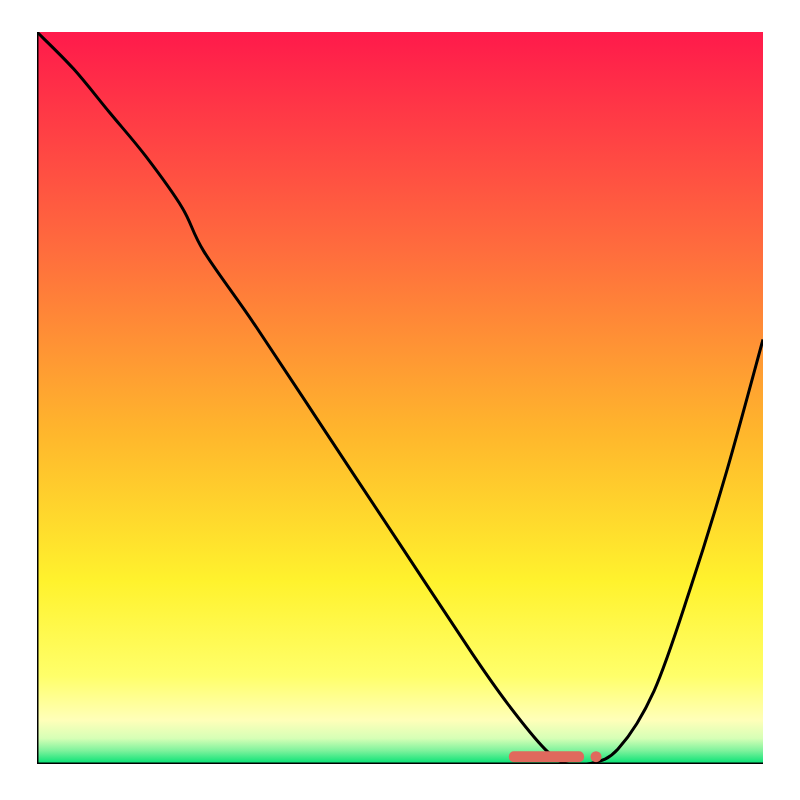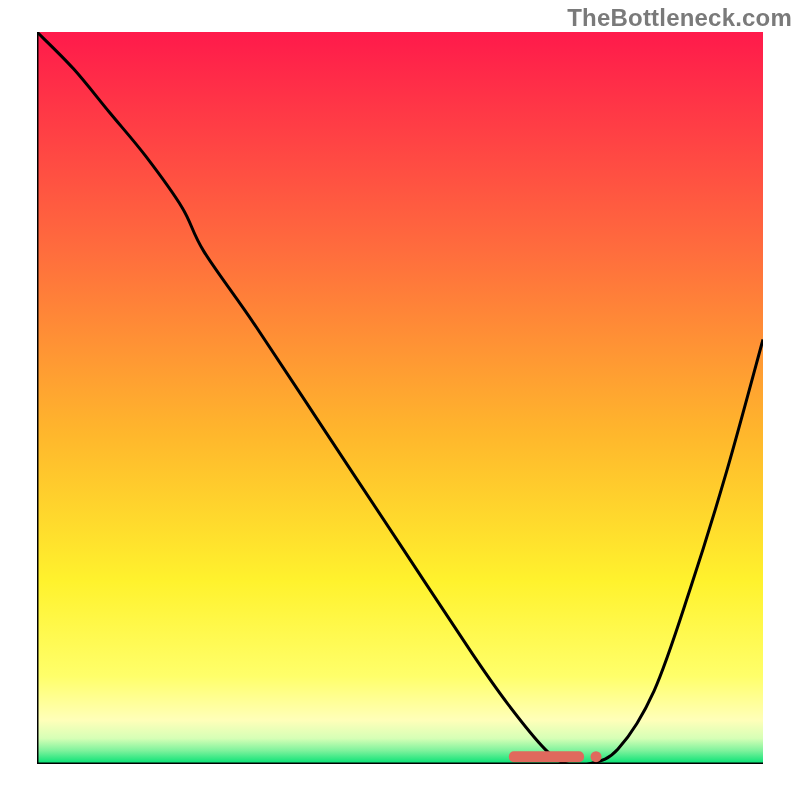--- a/index.html
+++ b/index.html
@@ -53,21 +53,20 @@
     inset: 0;
     z-index: 4;
     pointer-events: none;
   }
 </style>
 </head>
 <body>
 
 <div class="chart-container">
 
-  <div class="watermark">TheBottleneck.com</div>
 
   <div class="plot-area">
 
     <svg class="gradient-bg" viewBox="0 0 726 732" preserveAspectRatio="none">
       <defs>
         <linearGradient id="bg-grad" x1="0" y1="0" x2="0" y2="1">
             <stop offset="0.00%" stop-color="#ff1a4b"></stop>
             <stop offset="30.00%" stop-color="#ff6d3d"></stop>
             <stop offset="55.00%" stop-color="#ffb72c"></stop>
             <stop offset="75.00%" stop-color="#fff22d"></stop>

